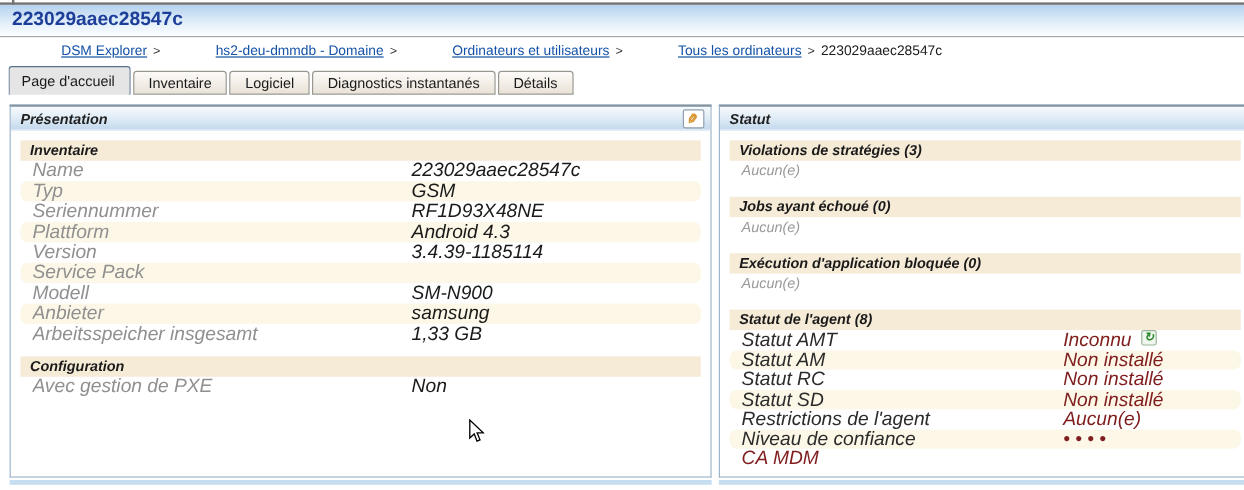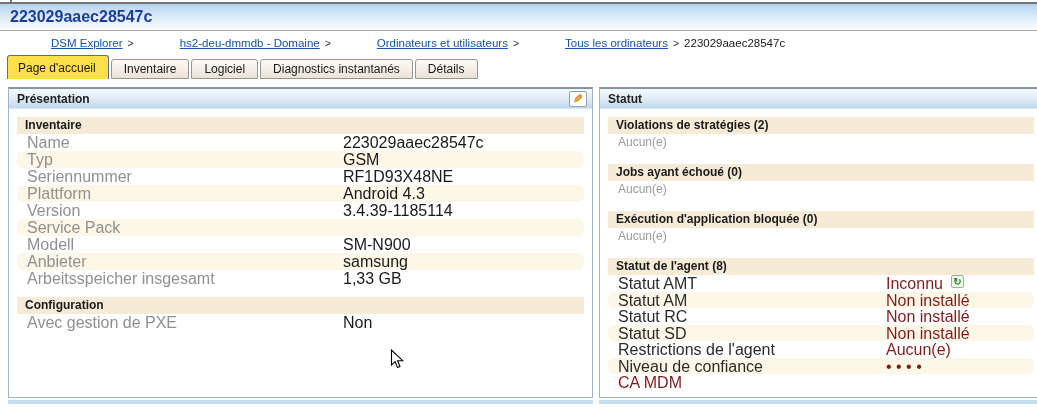--- a/index.html
+++ b/index.html
@@ -34,31 +34,31 @@
 
   
   .tab-bar { height:25px; display:flex; align-items:flex-end; padding-left:7px; }
   .tab {
     height:20px; display:flex; align-items:center; padding:0 12px; margin-right:2px;
     font-size:12px; color:#1a1a1a; cursor:pointer;
     background: linear-gradient(#fdfbf8, #e9e2d7);
     border:1px solid #98978f; border-radius:3px 3px 0 0;
   }
   .tab.active {
-    height:24px; background:#fde047; border:1px solid #57708e; border-bottom:none;padding-left:10px;
+    height:24px; background:#e5e5e5; border:1px solid #57708e; border-bottom:none;padding-left:10px;
   }
 
   
   .main { position:absolute; left:8px; top:87px; right:-6px; bottom:0; display:flex; gap:6px; }
   .panel-wrap { display:flex; flex-direction:column; min-width:0; }
   .panel-wrap.left  { flex:0 0 585px; }
   .panel-wrap.right { flex:1; }
   .panel {
     height:311px; background:#fff; overflow:hidden;
-    border:1px solid #9fb6ca; border-top:2px solid #8293a3;
+    border:1px solid #9fb6ca; border-top:2px solid #8293a3;font-style:italic;
   }
   .panel-shadow { height:4px; margin-top:2px; background:#c7ddf0; }
 
   .panel-header {
     height:20px; display:flex; align-items:center; padding:0 5px 0 8px;
     background: linear-gradient(to bottom, #f6fafd 0%, #ddeaf5 55%, #c2d8ec 100%);
     border-bottom:1px solid #dce8f2;
     font-weight:bold; font-size:12px; color:#222;
   }
   .panel-header .spacer { flex:1; }
@@ -195,21 +195,21 @@
     </div>
     <div class="panel-shadow"></div>
   </div>
 
   <div class="panel-wrap right">
     <div class="panel right-p">
       <div class="panel-header">
         <span>Statut</span>
       </div>
       <div class="panel-body">
-        <div class="section-header">Violations de stratégies (2)</div>
+        <div class="section-header">Violations de stratégies (3)</div>
         <div class="summary-val">Aucun(e)</div>
         <div class="gap14"></div>
         <div class="section-header">Jobs ayant échoué (0)</div>
         <div class="summary-val">Aucun(e)</div>
         <div class="gap14"></div>
         <div class="section-header">Exécution d'application bloquée (0)</div>
         <div class="summary-val">Aucun(e)</div>
         <div class="gap14"></div>
         <div class="section-header">Statut de l'agent (8)</div>
         <div class="row">

